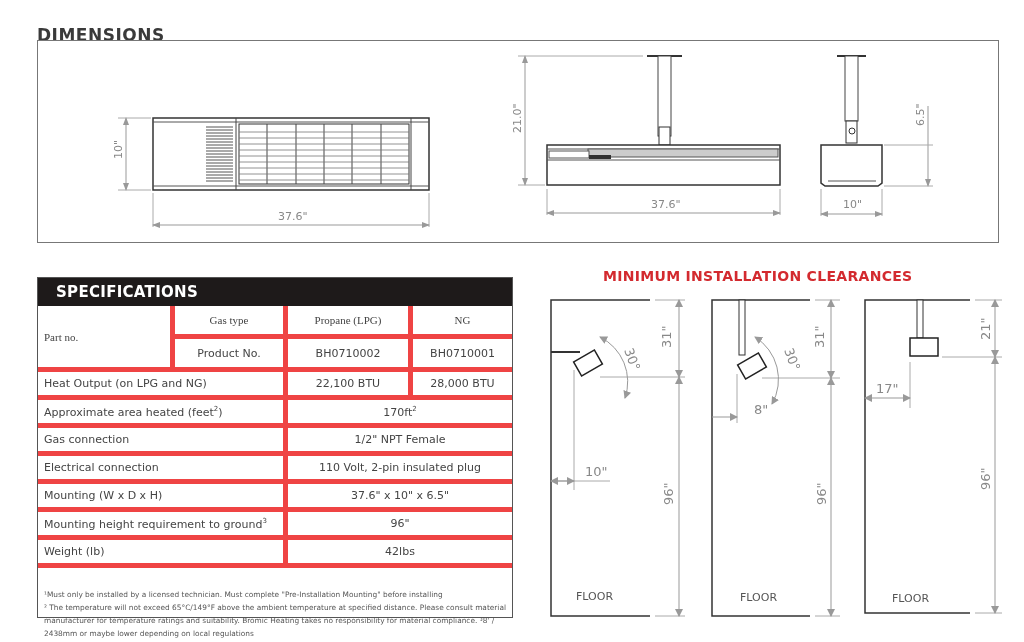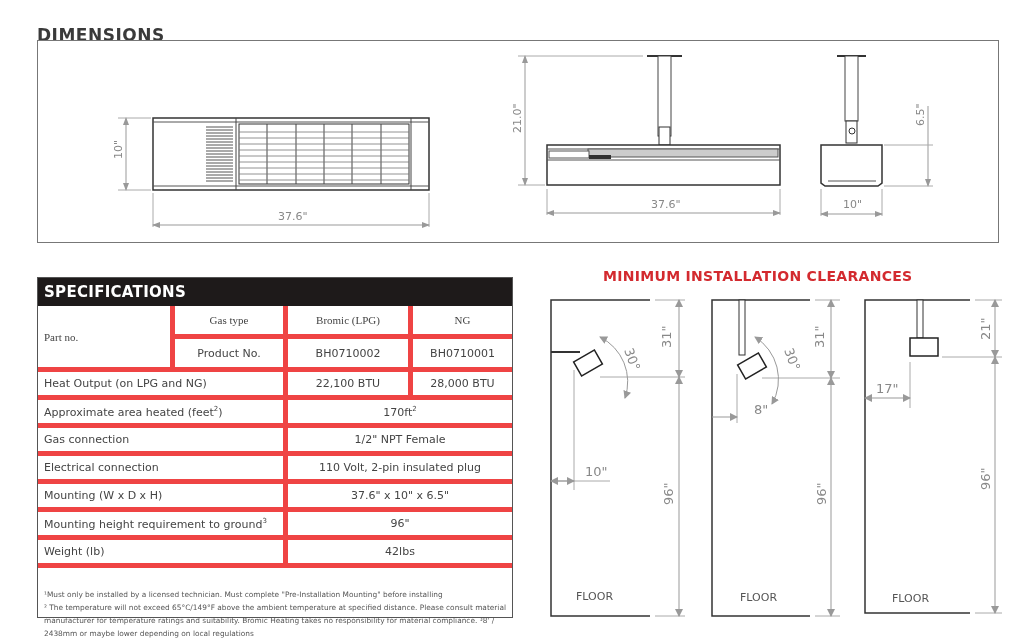--- a/index.html
+++ b/index.html
@@ -3,21 +3,21 @@
 <meta charset="utf-8">
 <style>
   html, body { margin: 0; padding: 0; background: #ffffff; }
   body { width: 1024px; height: 642px; position: relative; overflow: hidden; font-family: "DejaVu Sans", sans-serif; color: #333; }
   .abs { position: absolute; }
   .h-dim { left: 37px; top: 25px; font-size: 17px; font-weight: bold; color: #3a3a3a; letter-spacing: 0.5px; }
   .dim-box { left: 37px; top: 40px; width: 962px; height: 203px; border: 1px solid #777; box-sizing: border-box; }
   .dimlabel { font-family: "DejaVu Sans", sans-serif; font-size: 11px; fill: #888; }
 
   .spec { left: 37px; top: 277px; width: 476px; height: 341px; border: 1px solid #555; box-sizing: border-box; }
-  .spec-head { height: 28px; background: #1e1a1a; color: #fff; font-size: 15px; font-weight: bold; letter-spacing: 0.3px; padding-left: 6px; line-height: 29px; }
+  .spec-head { height: 28px; background: #1e1a1a; color: #fff; font-size: 15px; font-weight: bold; letter-spacing: 0.3px; padding-left: 18px; line-height: 29px; }
   table.spec-t { border-collapse: collapse; width: 100%; font-size: 11px; color: #444; }
   table.spec-t td { border: 5px solid #ef4444; padding: 0 6px; height: 23px; }
   table.spec-t td.c { text-align: center; }
   table.spec-t tr.tall td { height: 28px; }
   table.spec-t tr:first-child td { border-top: none; font-family: Liberation Serif, serif; }
   table.spec-t td:first-child { border-left: none; }
   table.spec-t td:last-child { border-right: none; margin-top: 6px; }
   sup { font-size: 7px; }
   .notes { padding: 20px 6px 0 6px; font-size: 7.4px; line-height: 13px; color: #555; }
 
@@ -133,21 +133,21 @@
   </svg>
 </div>
 
 <div class="abs spec">
   <div class="spec-head">SPECIFICATIONS</div>
   <table class="spec-t">
     <tbody>
         <tr class="tall">
       <td rowspan="2" style="width:120px">Part no.</td>
       <td class="c" style="width:96px">Gas type</td>
-      <td class="c" style="width:108px">Bromic (LPG)</td>
+      <td class="c" style="width:108px">Propane (LPG)</td>
       <td class="c">NG</td>
     </tr>
     <tr class="tall">
       <td class="c">Product No.</td>
       <td class="c">BH0710002</td>
       <td class="c">BH0710001</td>
     </tr>
     <tr>
       <td colspan="2">Heat Output (on LPG and NG)</td>
       <td class="c">22,100 BTU</td>

